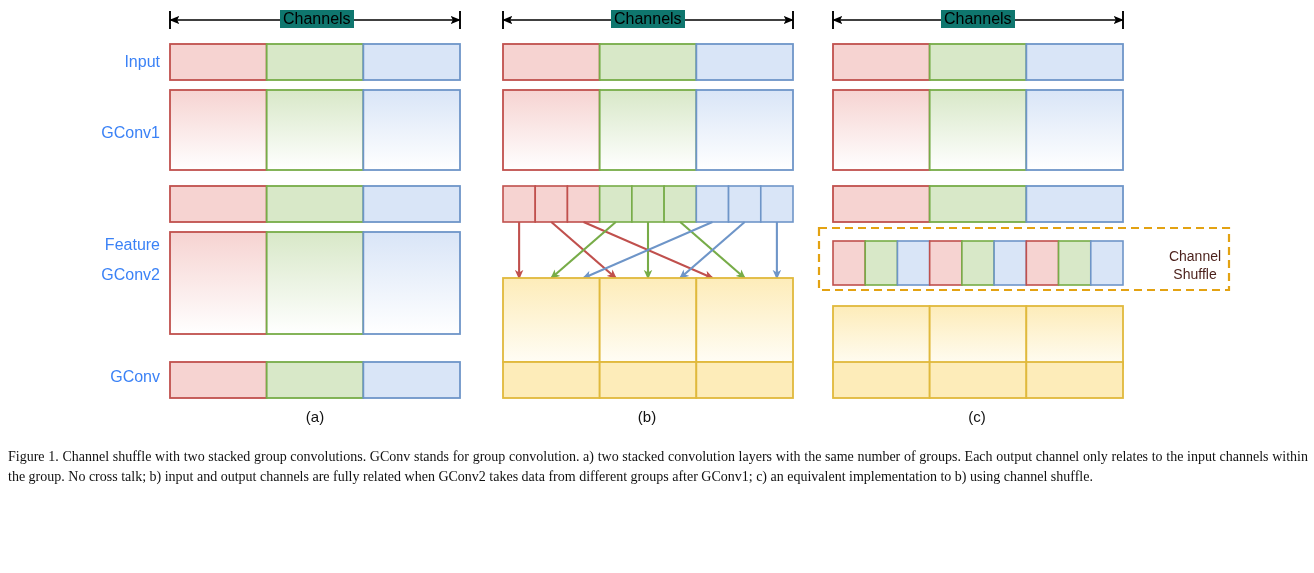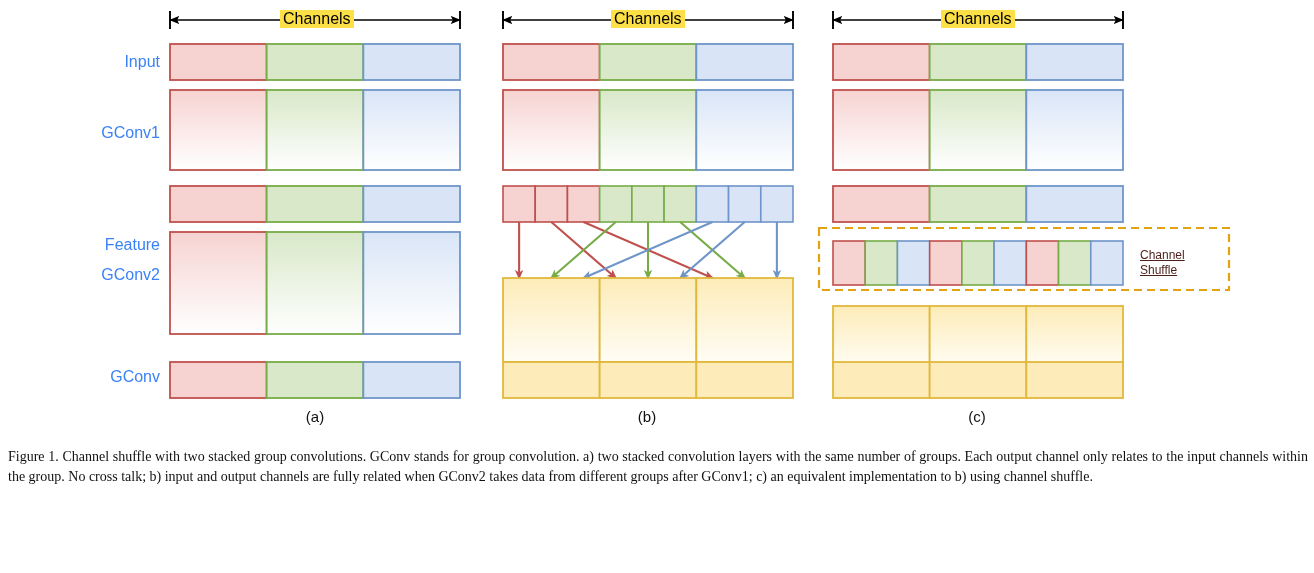--- a/index.html
+++ b/index.html
@@ -11,26 +11,26 @@
   .figure{position:absolute;left:0;top:0;width:1314px;height:573px;}
   .svg-layer{position:absolute;left:0;top:0;width:1314px;height:440px;}
   .row-label{
     position:absolute;font-size:16px;color:#3b82f6;
     text-align:right;white-space:nowrap;
   }
   .panel-label{
     position:absolute;font-size:15px;color:#111;text-align:center;width:60px;
   }
   .channels-label{
-    position:absolute;font-size:16px;color:#000;background:#fde047;
+    position:absolute;font-size:16px;color:#000;background:#0f766e;
     padding:0 3px;white-space:nowrap;
   }
   .shuffle-label{
-    position:absolute;font-size:12px;color:#4a1f1a;text-align:left;
-    line-height:1.25;white-space:nowrap;text-decoration:underline;
+    position:absolute;font-size:14px;color:#4a1f1a;text-align:center;
+    line-height:1.25;white-space:nowrap;
   }
   .caption{
     position:absolute;left:8px;top:447px;width:1300px;
     font-family:Liberation Serif, serif;
     font-size:14px;line-height:1.42;color:#111;
     text-align:justify;text-justify:inter-word;
   }
   .caption span{display:inline;}
   .watermark{
     position:absolute;right:14px;top:538px;

